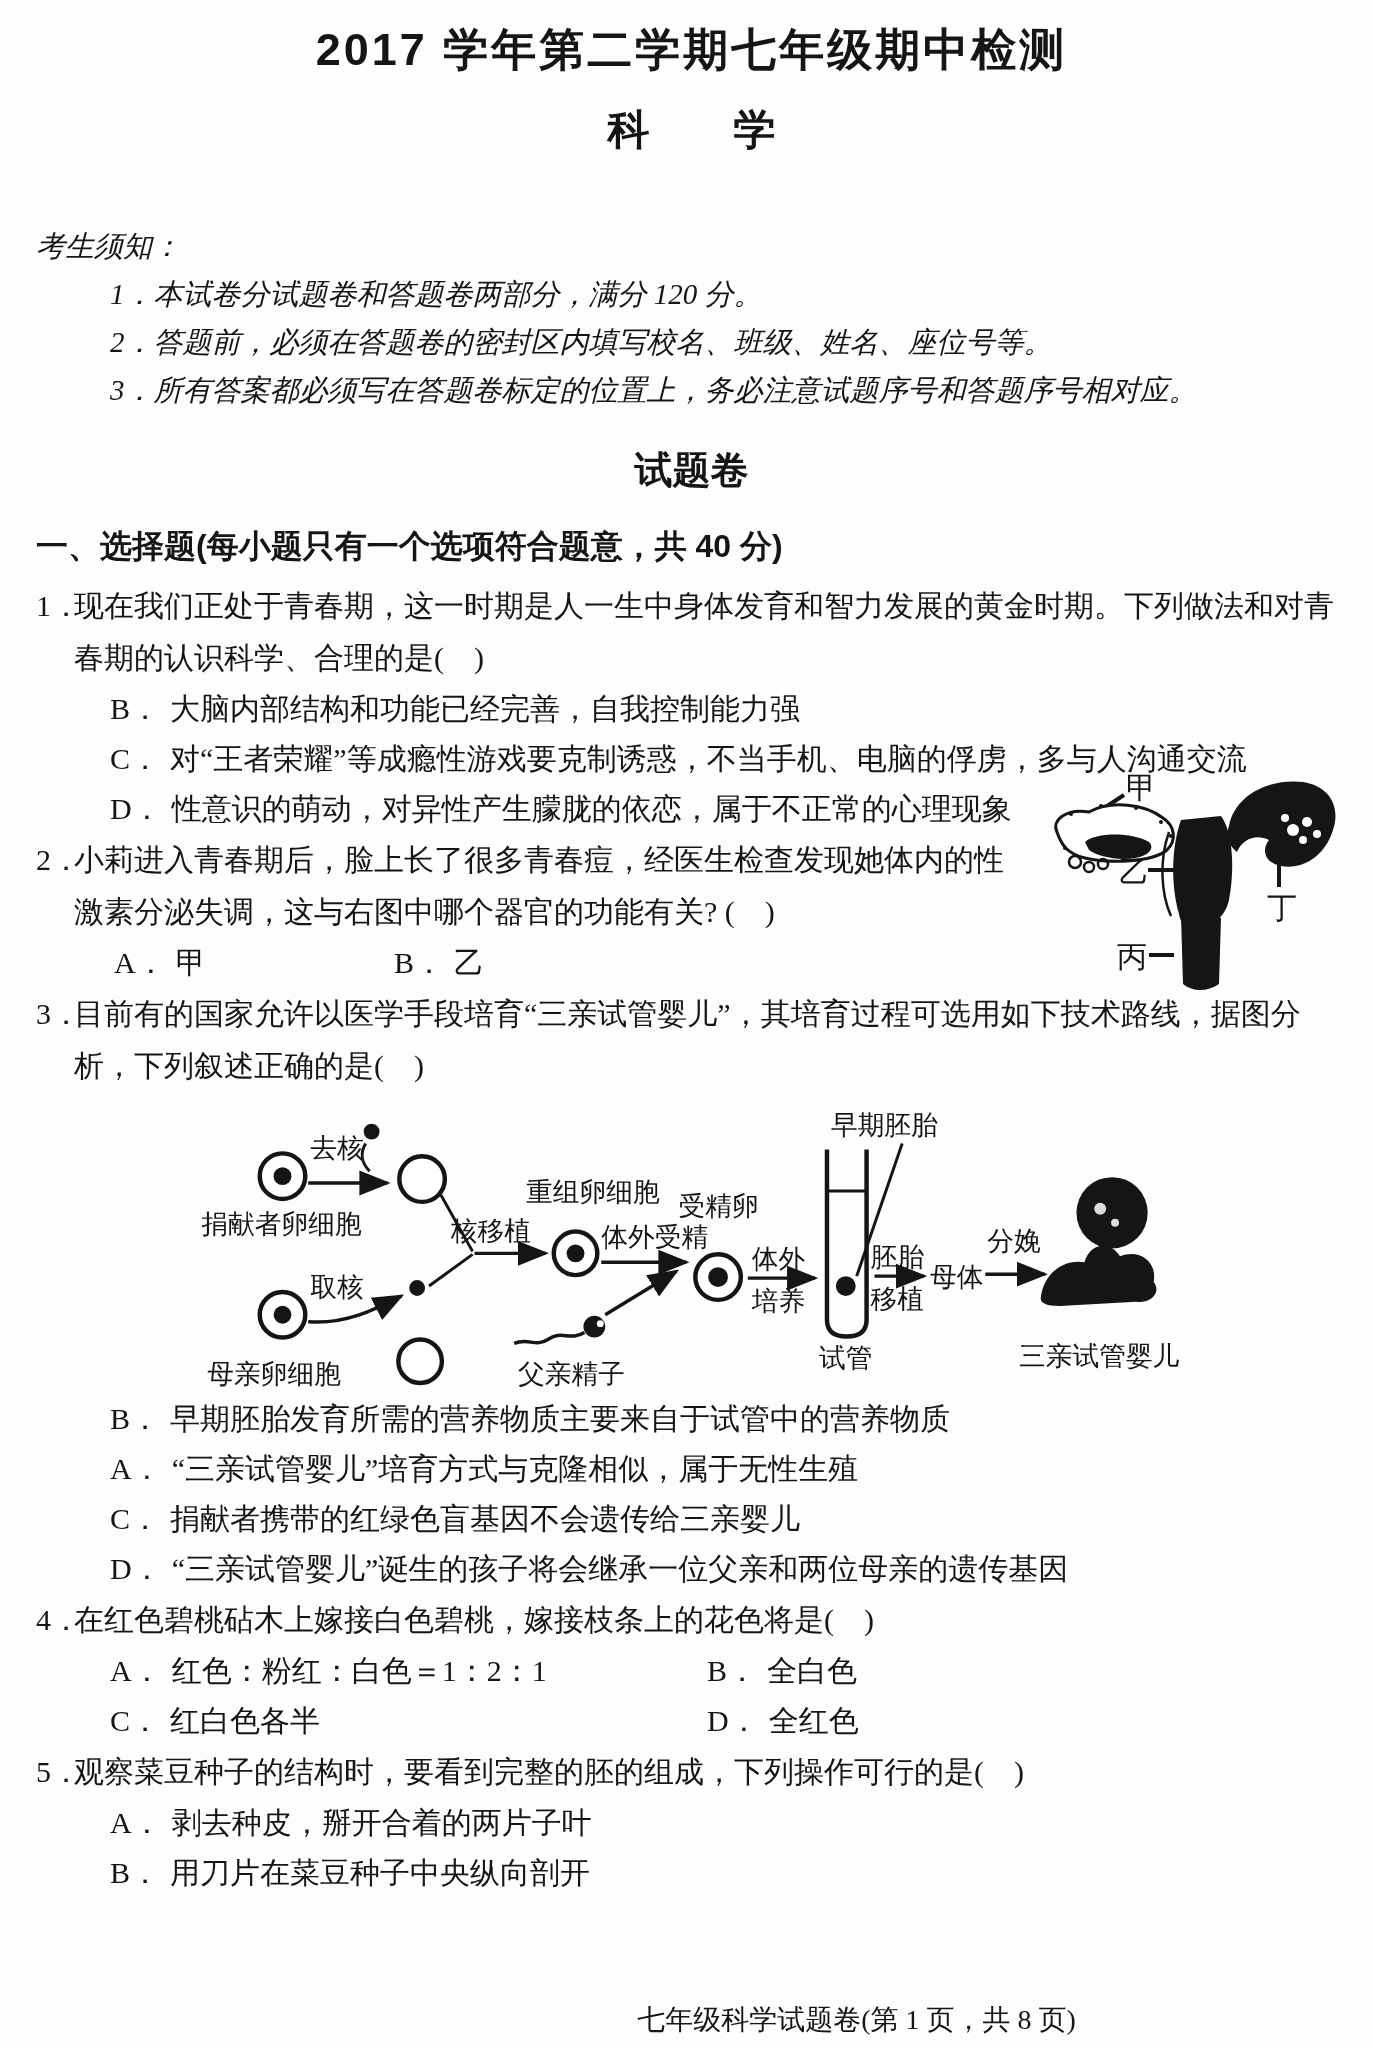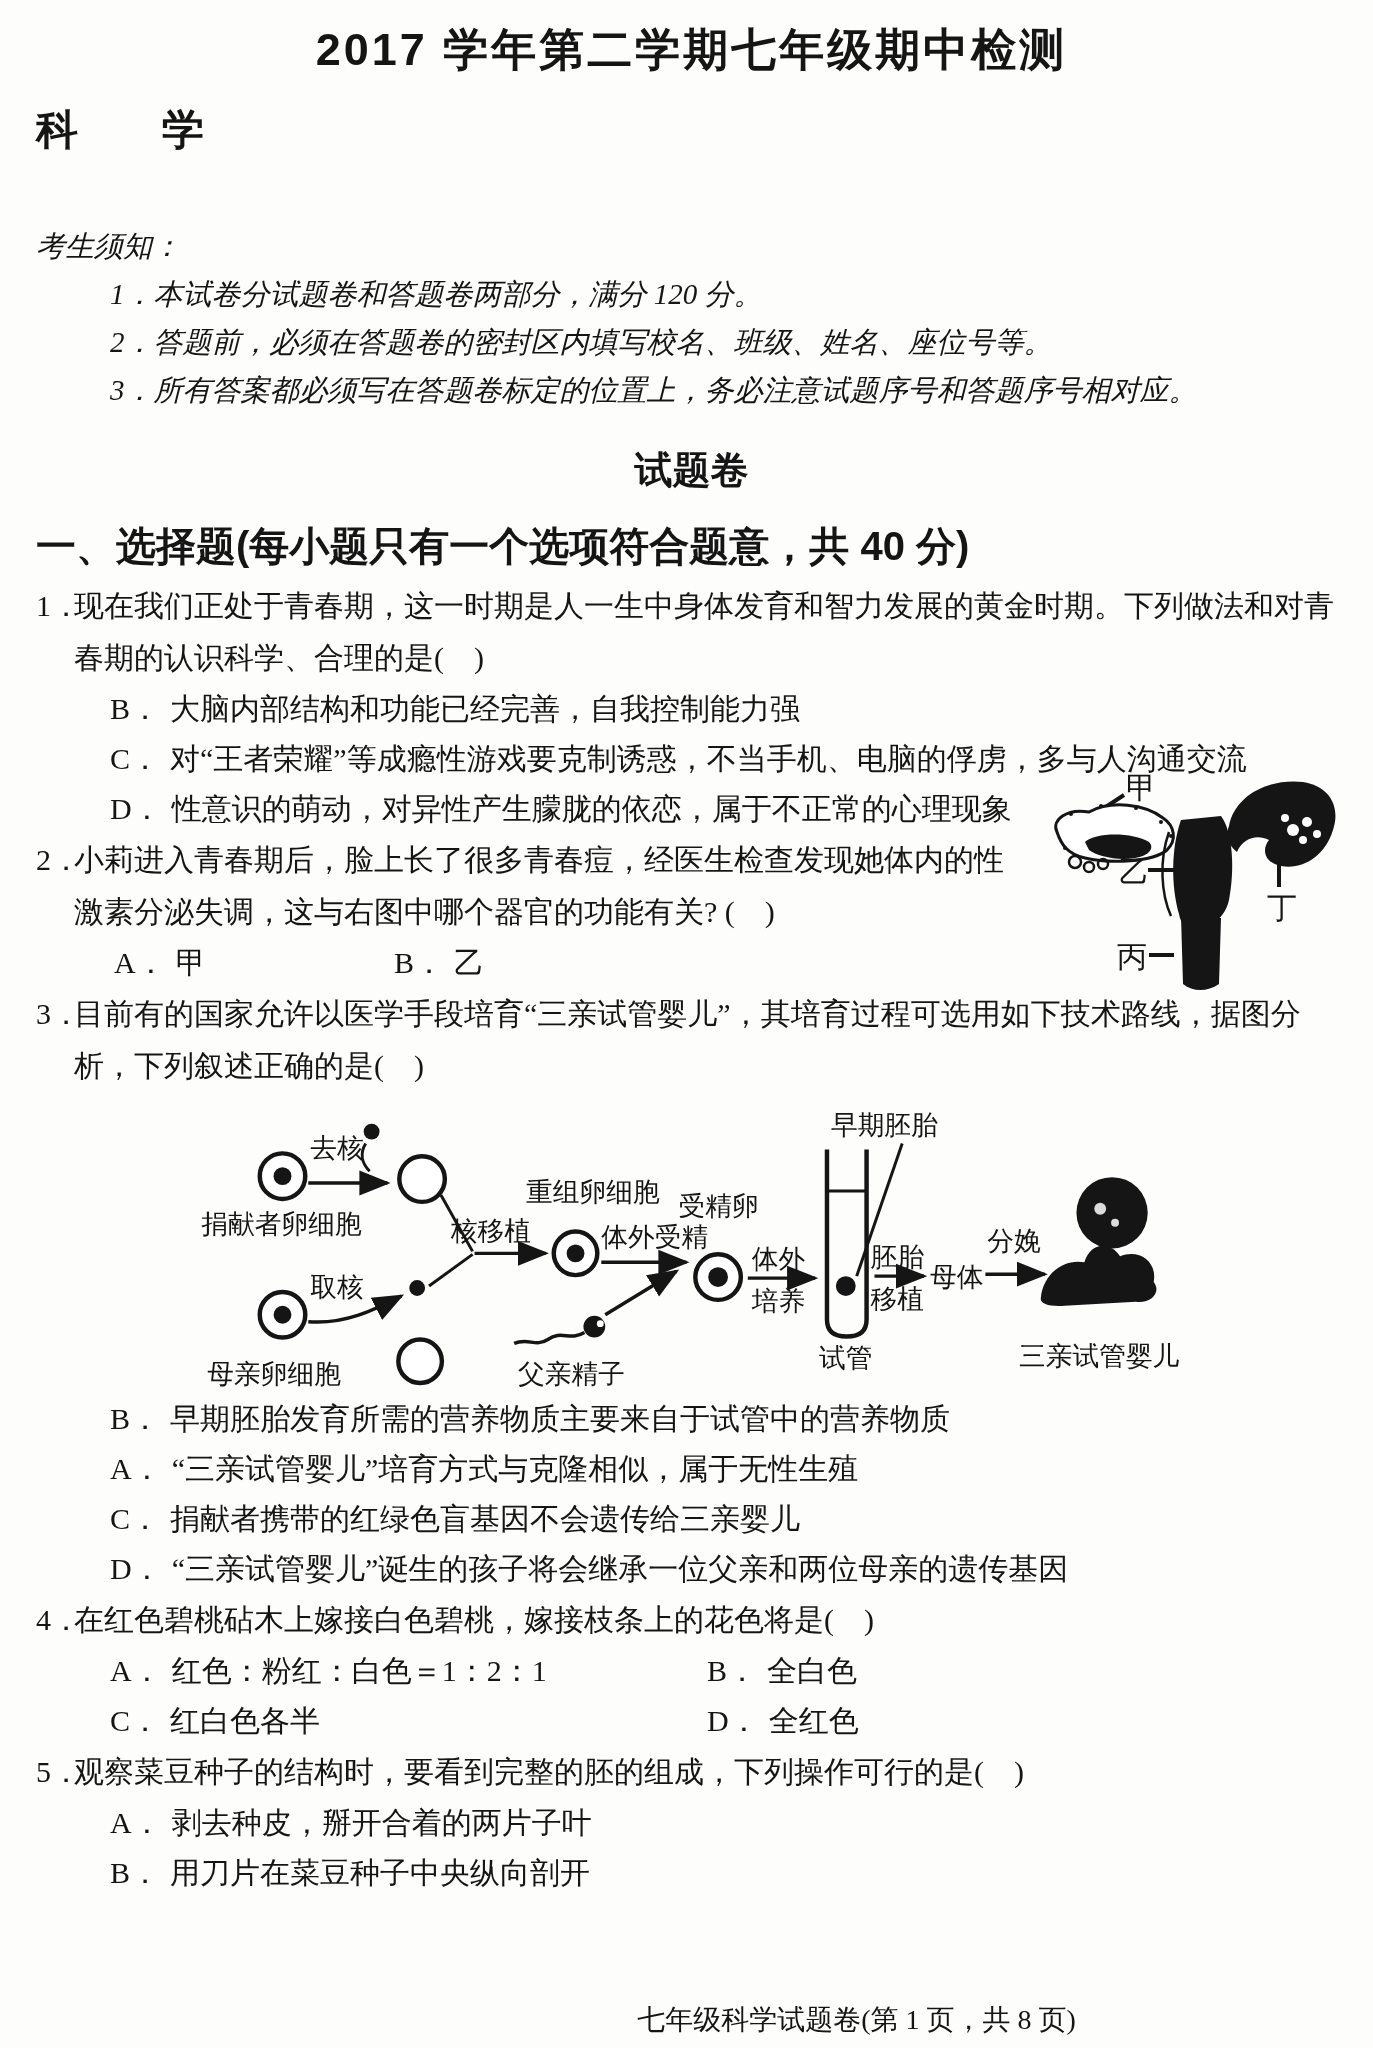--- a/index.html
+++ b/index.html
@@ -9,37 +9,37 @@
     font-family:"Liberation Serif","DejaVu Serif",serif;
   }
   .content { margin:0 26px 0 36px; }
 
   .title {
     margin:20px 0 0 0; text-align:center;
     font-family:"Liberation Sans","DejaVu Sans",sans-serif;
     font-size:45px; font-weight:bold; letter-spacing:3px; line-height:60px;
   }
   .subject {
-    margin:22px 0 0 0; 
+    margin:22px 0 0 0; text-align:center;
     font-family:"Liberation Sans","DejaVu Sans",sans-serif;
     font-size:42px; font-weight:bold; line-height:56px;
   }
   .notice { margin-top:64px; font-size:29px; }
   .notice-heading { line-height:48px; font-style:italic; }
   .notice-item { margin-left:74px; line-height:48px; font-style:italic; }
 
   .section-title {
     margin:30px 0 0 0; text-align:center;
     font-family:"Liberation Sans","DejaVu Sans",sans-serif;
     font-size:38px; font-weight:bold; line-height:52px;
   }
   .part-title {
     margin:28px 0 0 0;
     font-family:"Liberation Sans","DejaVu Sans",sans-serif;
-    font-size:40px; font-weight:bold; line-height:44px;
+    font-size:32px; font-weight:bold; line-height:44px;
   }
 
   .question { position:relative; padding-left:38px; font-size:30px; }
   .q1 { margin-top:12px; }
   .qno { position:absolute; left:0; top:0; line-height:52px; }
   .q-text { line-height:52px; }
   .opt-row { margin-left:36px; line-height:50px; display:flex; }
   .opt { display:block; }
   .olabel { margin-right:10px; }
   .q2 .q-text { max-width:955px; }

